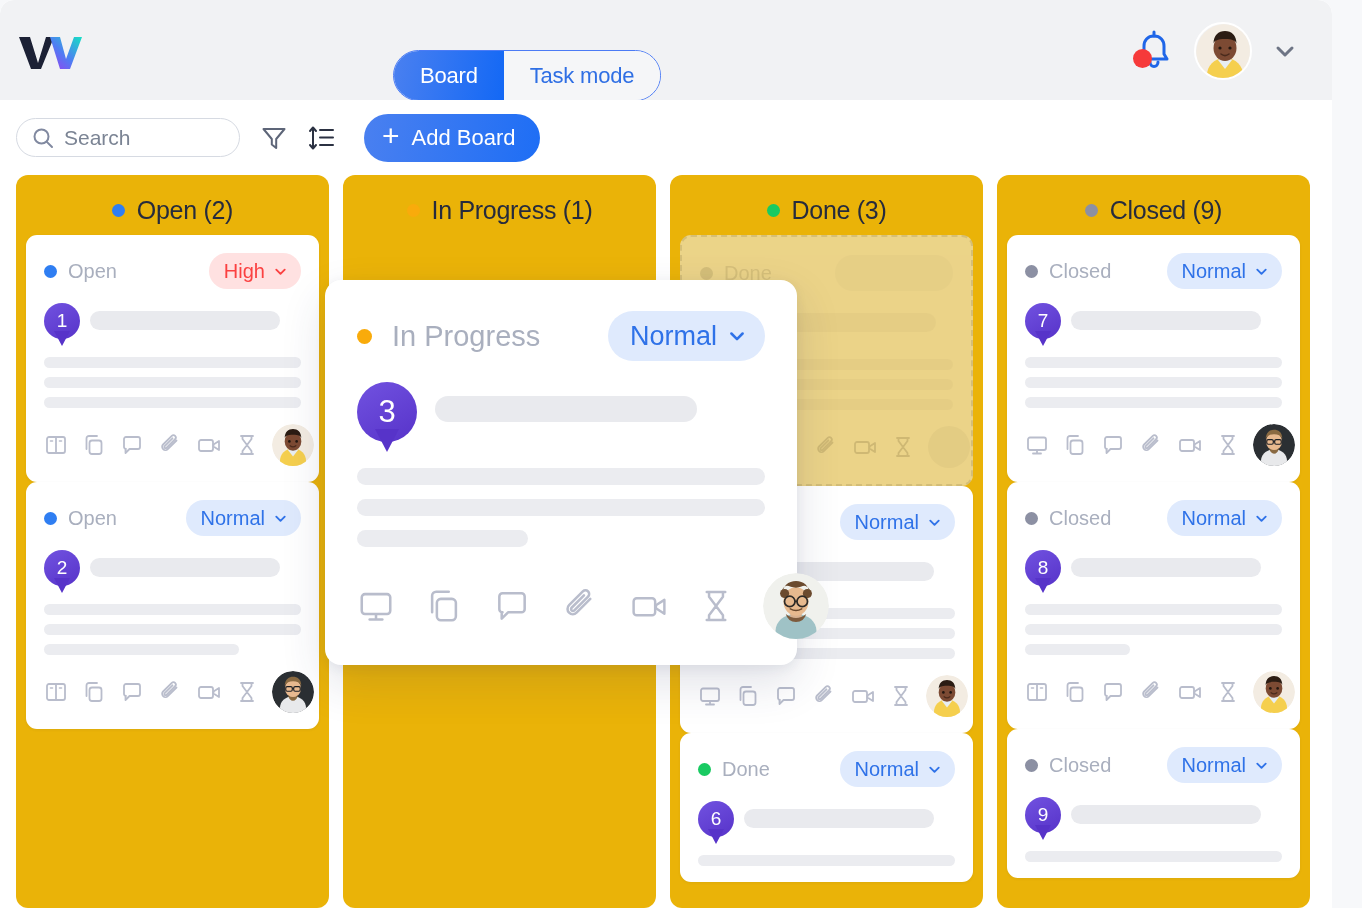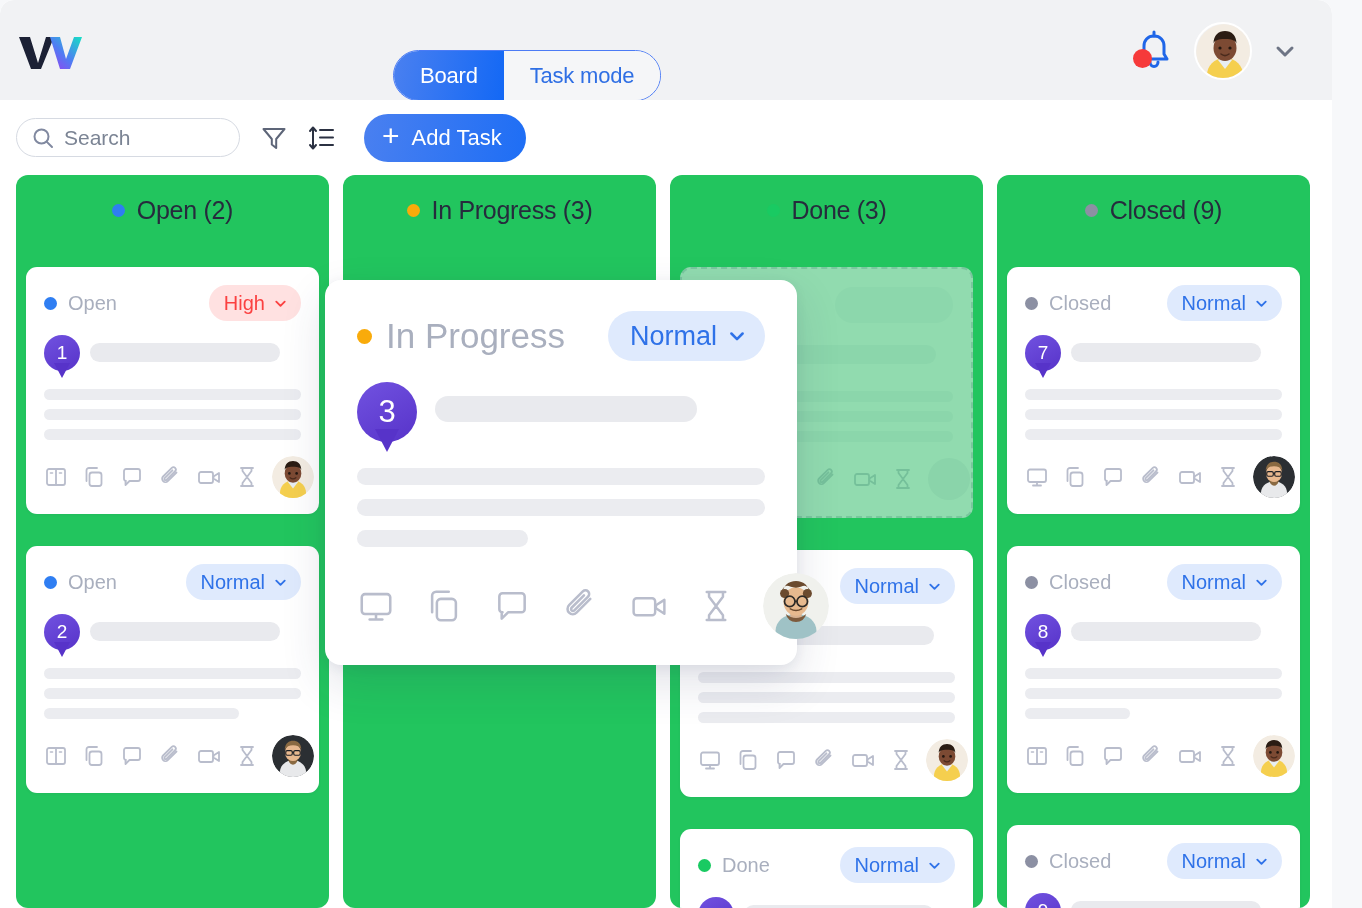--- a/index.html
+++ b/index.html
@@ -106,24 +106,24 @@
 
   
   .board {
     position: absolute; left: 0; top: 175px;
     width: 1332px; height: 733px;
     display: flex; gap: 14px;
     padding: 0 16px;
   }
   .column {
     width: 313px;
-    background: #22c55e;
+    background: #eab308;
     border-radius: 12px;
     padding: 10px;
-    display: flex; flex-direction: column; gap: 32px;
+    display: flex; flex-direction: column; gap: 0;
     overflow: hidden;
     text-align: center;
   }
   .col-head {
     display: flex; align-items: center; justify-content: center;
     gap: 12px; height: 50px; flex: none;
     font-size: 25px; color: #262b3d;
     letter-spacing: -0.3px;
   }
   .dot { width: 13px; height: 13px; border-radius: 50%; flex: none; }
@@ -196,21 +196,21 @@
   .drag-card {
     position: absolute; left: 325px; top: 280px;
     width: 472px;
     background: #ffffff;
     border-radius: 16px;
     padding: 30px 32px 26px 32px;
     box-shadow: 0 18px 46px rgba(40,50,90,.14), 0 3px 12px rgba(40,50,90,.07);
     z-index: 40;
   }
   .drag-card .card-top { height: 52px; }
-  .drag-card .status { font-size: 35px; gap: 14px; }
+  .drag-card .status { font-size: 29px; gap: 20px; }
   .drag-card .dot { width: 15px; height: 15px; }
   .drag-card .pill { height: 50px; border-radius: 25px; font-size: 27px; padding: 0 18px 0 22px; gap: 10px; }
   .drag-card .card-title-row { height: 62px; margin-top: 18px; gap: 18px; }
   .drag-card .pin { width: 60px; height: 60px; font-size: 31px; }
   .drag-card .pin::after { top: 47px; border-left-width: 12px; border-right-width: 12px; border-top-width: 23px; }
   .drag-card .title-bar { height: 26px; border-radius: 13px; margin-top: 16px; }
   .drag-card .lines { margin-top: 26px; gap: 14px; }
   .drag-card .line { height: 17px; border-radius: 9px; }
   .drag-card .card-foot { margin-top: 26px; height: 66px; }
   .drag-card .ico { margin-right: 30px; }
@@ -298,21 +298,21 @@
         <path d="M2 7 L5 3.5 L8 7" fill="none" stroke="#2b3142" stroke-width="2" stroke-linecap="round" stroke-linejoin="round"></path>
         <path d="M2 21 L5 24.5 L8 21" fill="none" stroke="#2b3142" stroke-width="2" stroke-linecap="round" stroke-linejoin="round"></path>
         <line x1="12" y1="6" x2="25" y2="6" stroke="#2b3142" stroke-width="2" stroke-linecap="round"></line>
         <line x1="12" y1="13.5" x2="25" y2="13.5" stroke="#2b3142" stroke-width="2" stroke-linecap="round"></line>
         <line x1="12" y1="21" x2="25" y2="21" stroke="#2b3142" stroke-width="2" stroke-linecap="round"></line>
       </svg>
     </div>
 
     <button class="add-btn">
       <span class="plus">+</span>
-      <span>Add Task</span>
+      <span>Add Board</span>
     </button>
   </div>
 
   <div class="board">
 
     <div class="column">
       <div class="col-head">
         <span class="dot" style="background:#2f7ef2"></span>
         <span>Open (2)</span>
       </div>
@@ -460,21 +460,21 @@
                 <line x1="28" y1="24" x2="30" y2="24" stroke="#1c1f24" stroke-width="1.6"></line>
               </svg>
           </span>
         </div>
       </div>
     </div>
 
     <div class="column">
       <div class="col-head">
         <span class="dot" style="background:#f9ab0b"></span>
-        <span>In Progress (3)</span>
+        <span>In Progress (1)</span>
       </div>
     </div>
 
     <div class="column">
       <div class="col-head">
         <span class="dot" style="background:#19ca62"></span>
         <span>Done (3)</span>
       </div>
 
       <div class="card ghost">

